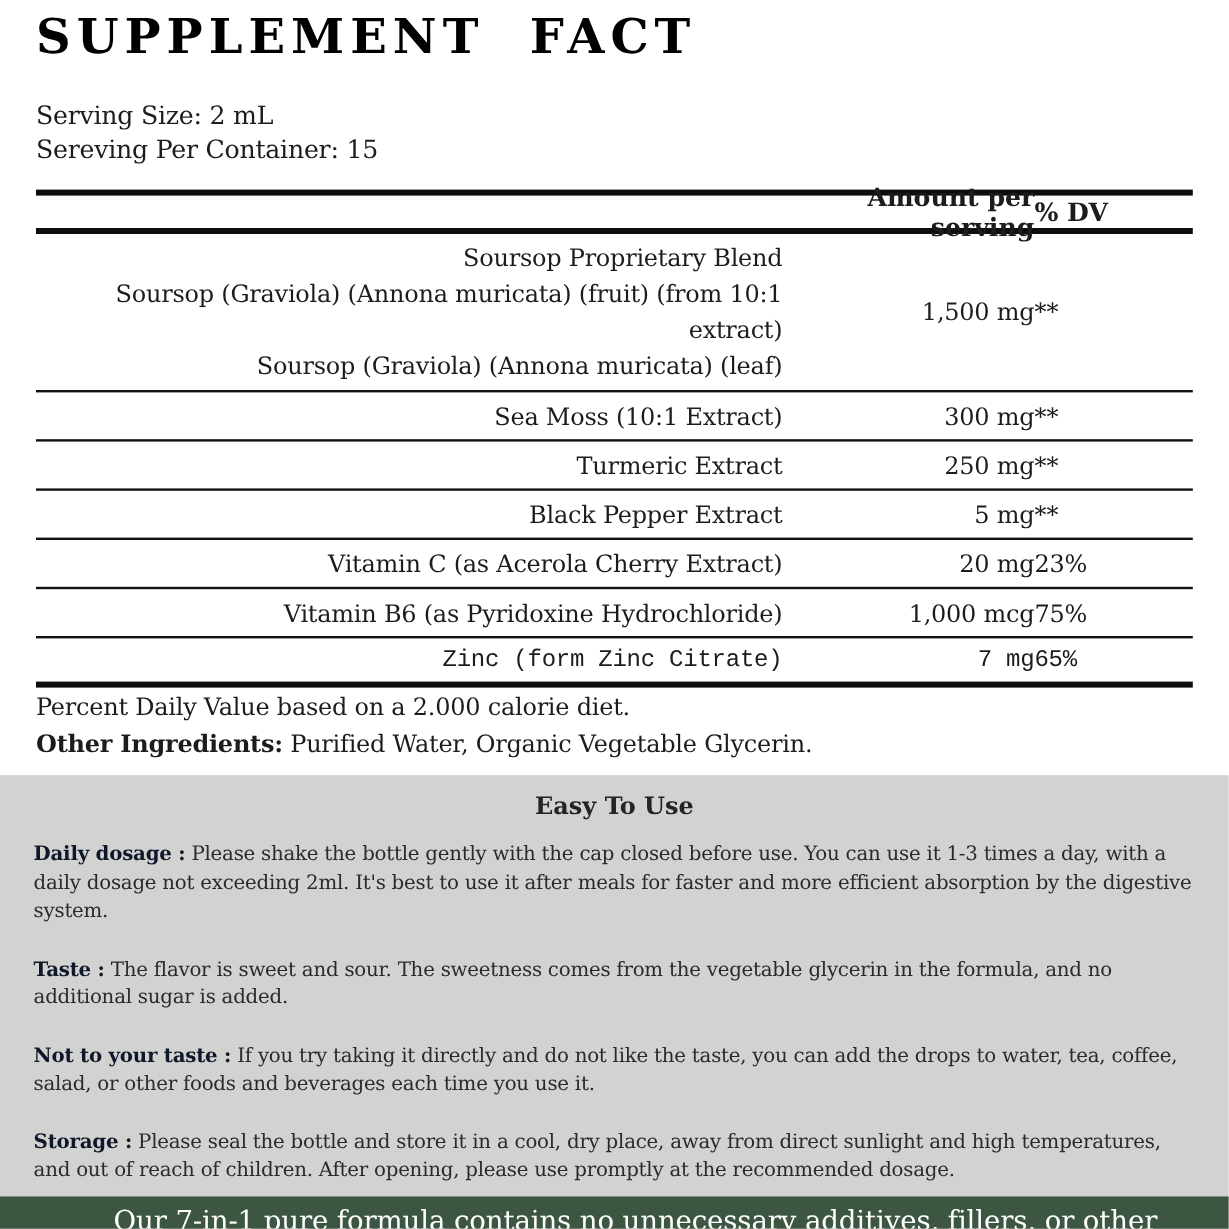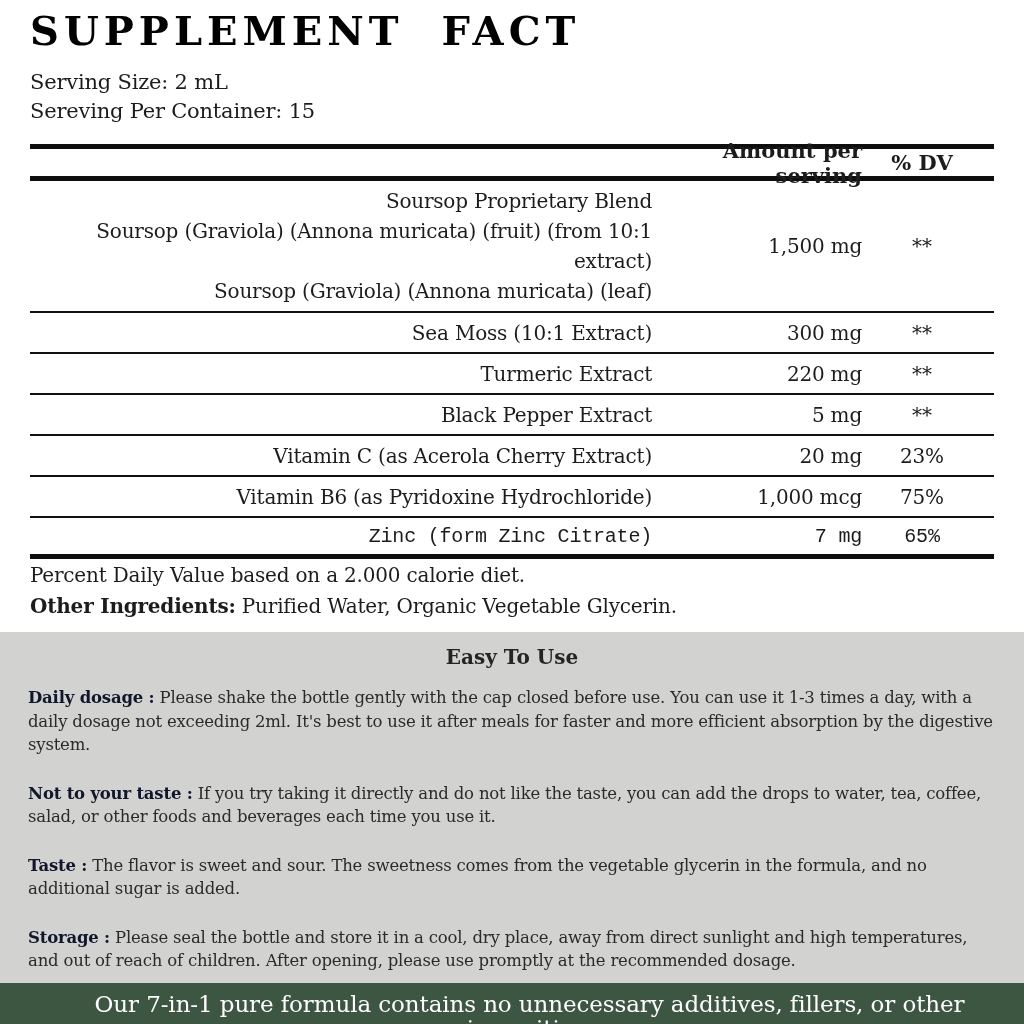--- a/index.html
+++ b/index.html
@@ -13,33 +13,33 @@
   }
   .top { padding: 8px 30px 0; }
   .title {
     font-size: 40px;
     font-weight: bold;
     letter-spacing: 5px;
     word-spacing: 19px;
     line-height: 1.15;
     color: #000000;
   }
-  .serving-block { margin-top: 14px; }
+  .serving-block { margin-top: 28px; }
   .serving-line { font-size: 21px; line-height: 29px; letter-spacing: -0.2px; }
 
   .facts { margin: 18px 30px 0; border-top: 5px solid #0e0e0e; }
   .thead {
     display: flex; align-items: center;
     height: 32px;
     border-bottom: 5px solid #0e0e0e;
     font-weight: bold; font-size: 21px;
   }
   .c-name { flex: 1; text-align: right; }
   .c-amt { width: 210px; text-align: right; }
-  .c-dv  { width: 132px; text-align: center; padding-right: 12px; }
+  .c-dv  { width: 132px; text-align: left; padding-right: 12px; }
   .row {
     display: flex; align-items: center;
     min-height: 41px;
     border-bottom: 2px solid #111111;
     font-size: 20px;
     letter-spacing: -0.2px;
   }
   .row.last { border-bottom: 5px solid #0e0e0e; font-family: Liberation Mono, monospace; }
   .row-multi { padding: 5px 0; }
   .row-multi .c-name div { line-height: 30px; }
@@ -113,21 +113,21 @@
     </div>
 
     <div class="row">
       <div class="c-name">Sea Moss (10:1 Extract)</div>
       <div class="c-amt">300 mg</div>
       <div class="c-dv dv-stars">**</div>
     </div>
 
     <div class="row">
       <div class="c-name">Turmeric Extract</div>
-      <div class="c-amt">220 mg</div>
+      <div class="c-amt">250 mg</div>
       <div class="c-dv dv-stars">**</div>
     </div>
 
     <div class="row">
       <div class="c-name">Black Pepper Extract</div>
       <div class="c-amt">5 mg</div>
       <div class="c-dv dv-stars">**</div>
     </div>
 
     <div class="row">
@@ -149,22 +149,22 @@
     </div>
   </div>
 
   <div class="footnote">Percent Daily Value based on a 2.000 calorie diet.</div>
 
   <div class="other"><b>Other Ingredients:</b><span> Purified Water, Organic Vegetable Glycerin.</span></div>
 
   <div class="usage">
     <div class="usage-heading">Easy To Use</div>
     <p class="first"><b>Daily dosage :</b><span> Please shake the bottle gently with the cap closed before use. You can use it 1-3 times a day, with a daily dosage not exceeding 2ml. It's best to use it after meals for faster and more efficient absorption by the digestive system.</span></p>
+    <p><b>Taste :</b><span> The flavor is sweet and sour. The sweetness comes from the vegetable glycerin in the formula, and no additional sugar is added.</span></p>
     <p><b>Not to your taste :</b><span> If you try taking it directly and do not like the taste, you can add the drops to water, tea, coffee, salad, or other foods and beverages each time you use it.</span></p>
-    <p><b>Taste :</b><span> The flavor is sweet and sour. The sweetness comes from the vegetable glycerin in the formula, and no additional sugar is added.</span></p>
     <p><b>Storage :</b><span> Please seal the bottle and store it in a cool, dry place, away from direct sunlight and high temperatures, and out of reach of children. After opening, please use promptly at the recommended dosage.</span></p>
   </div>
 
   <div class="footer">
     <div class="tagline">Our 7-in-1 pure formula contains no unnecessary additives, fillers, or other impurities.</div>
     <div class="items">
       <div class="item">
         <span class="item-label">Purified Water</span>
 
       </div>

